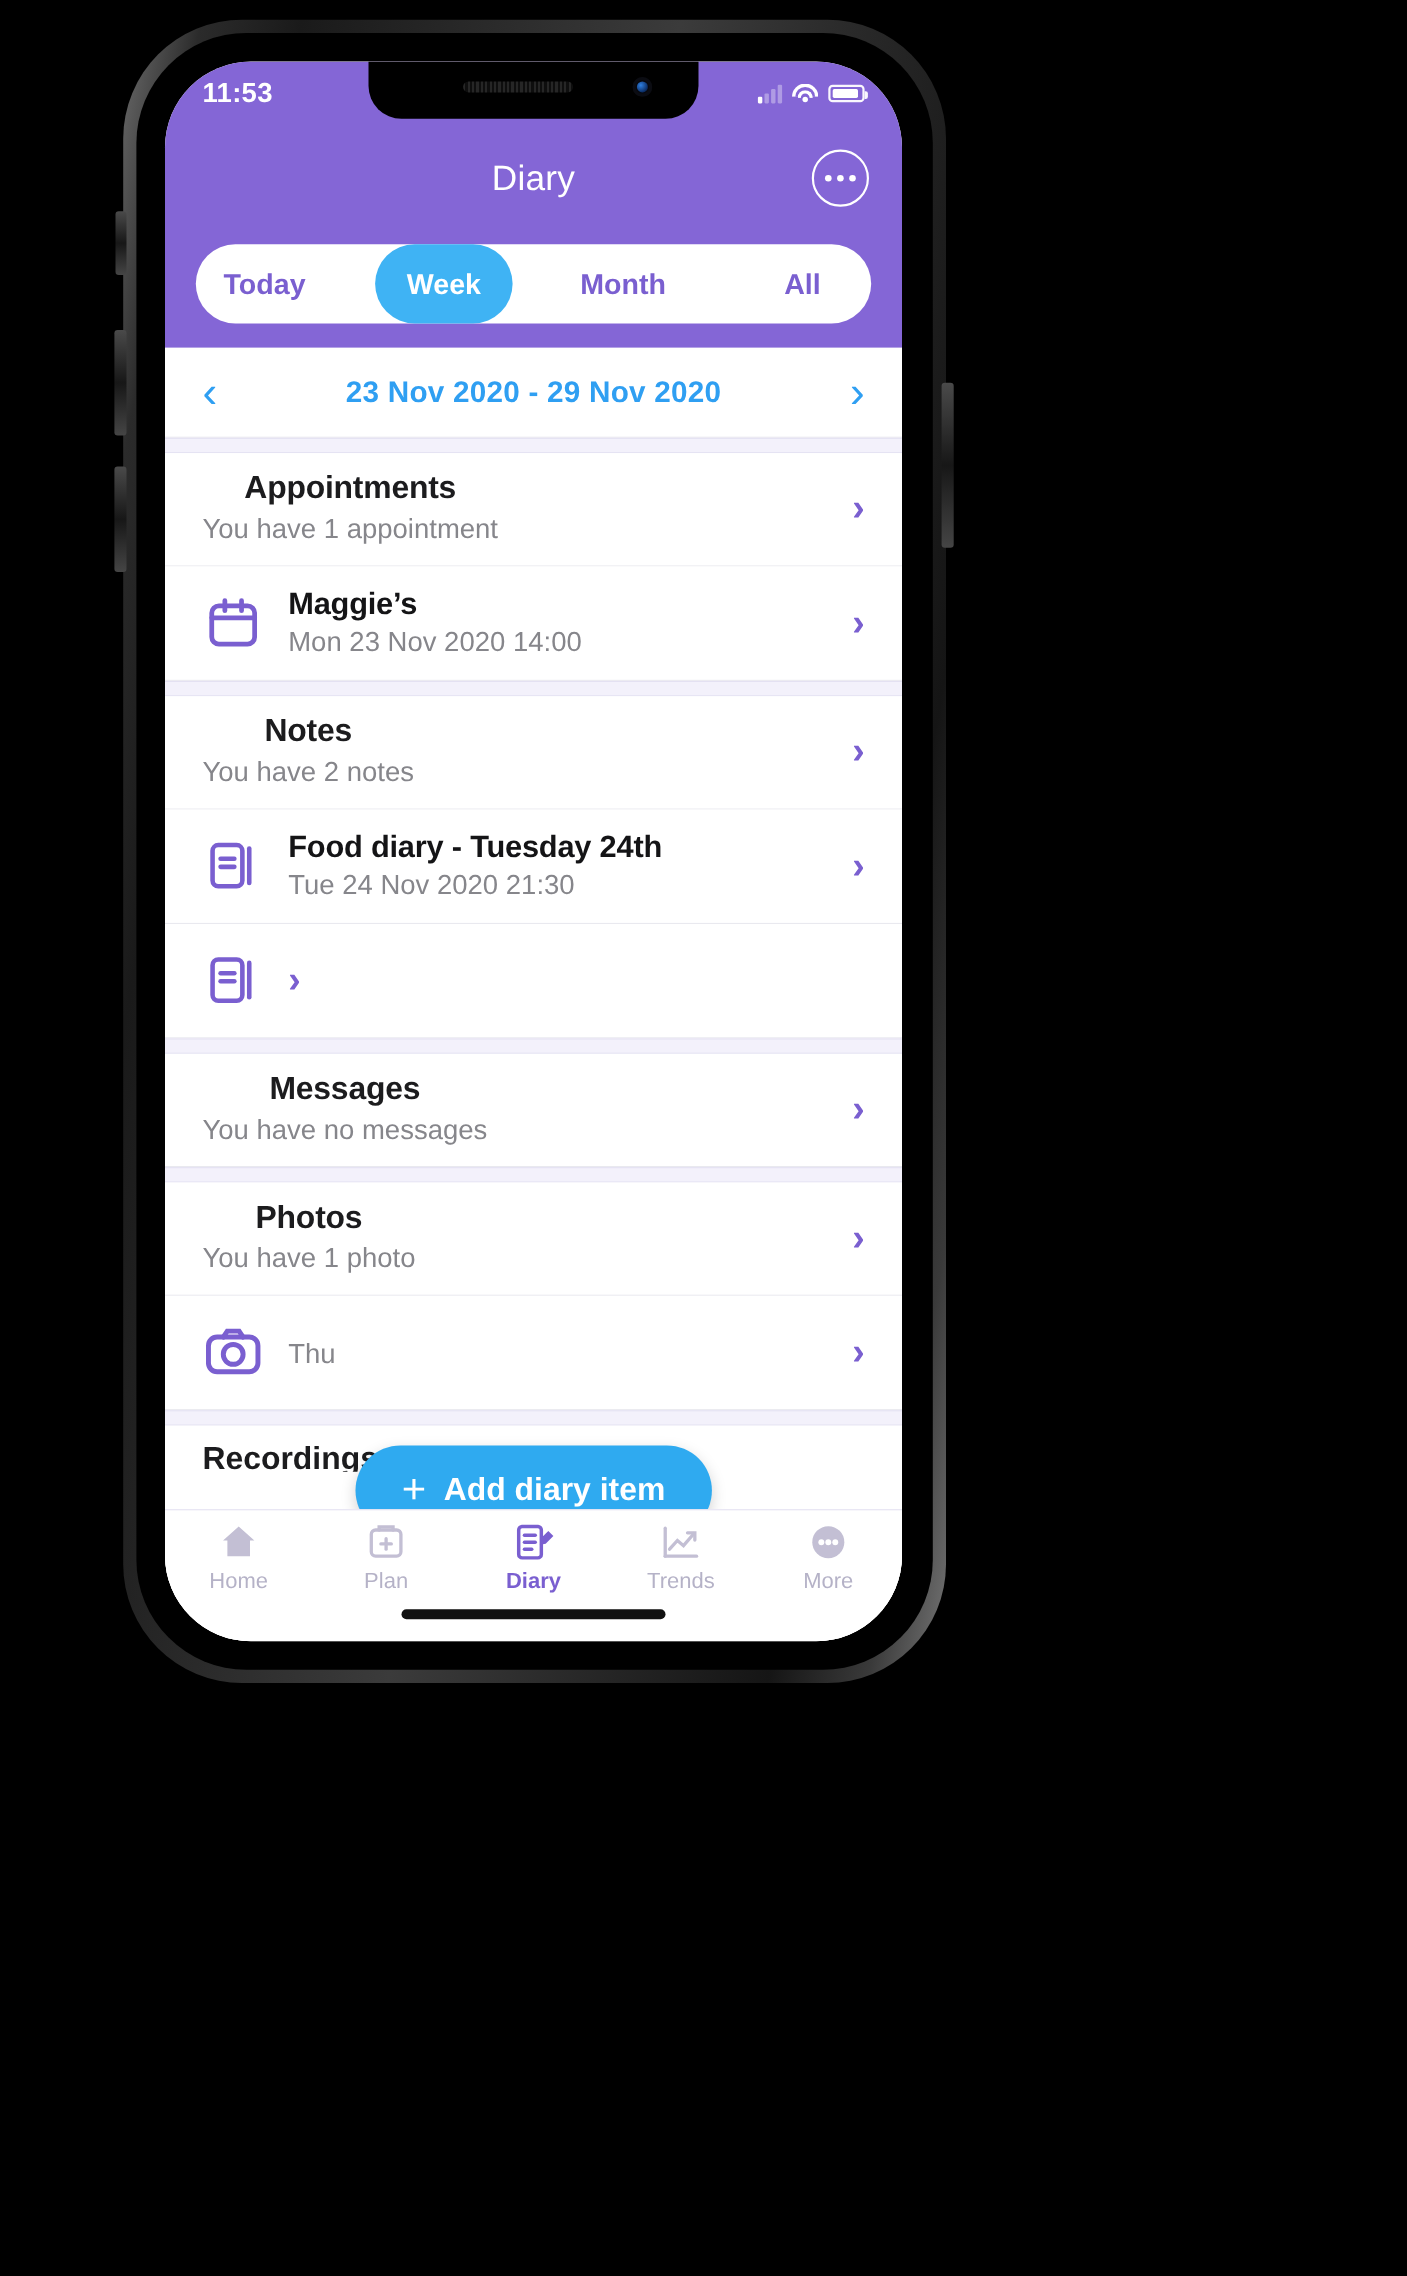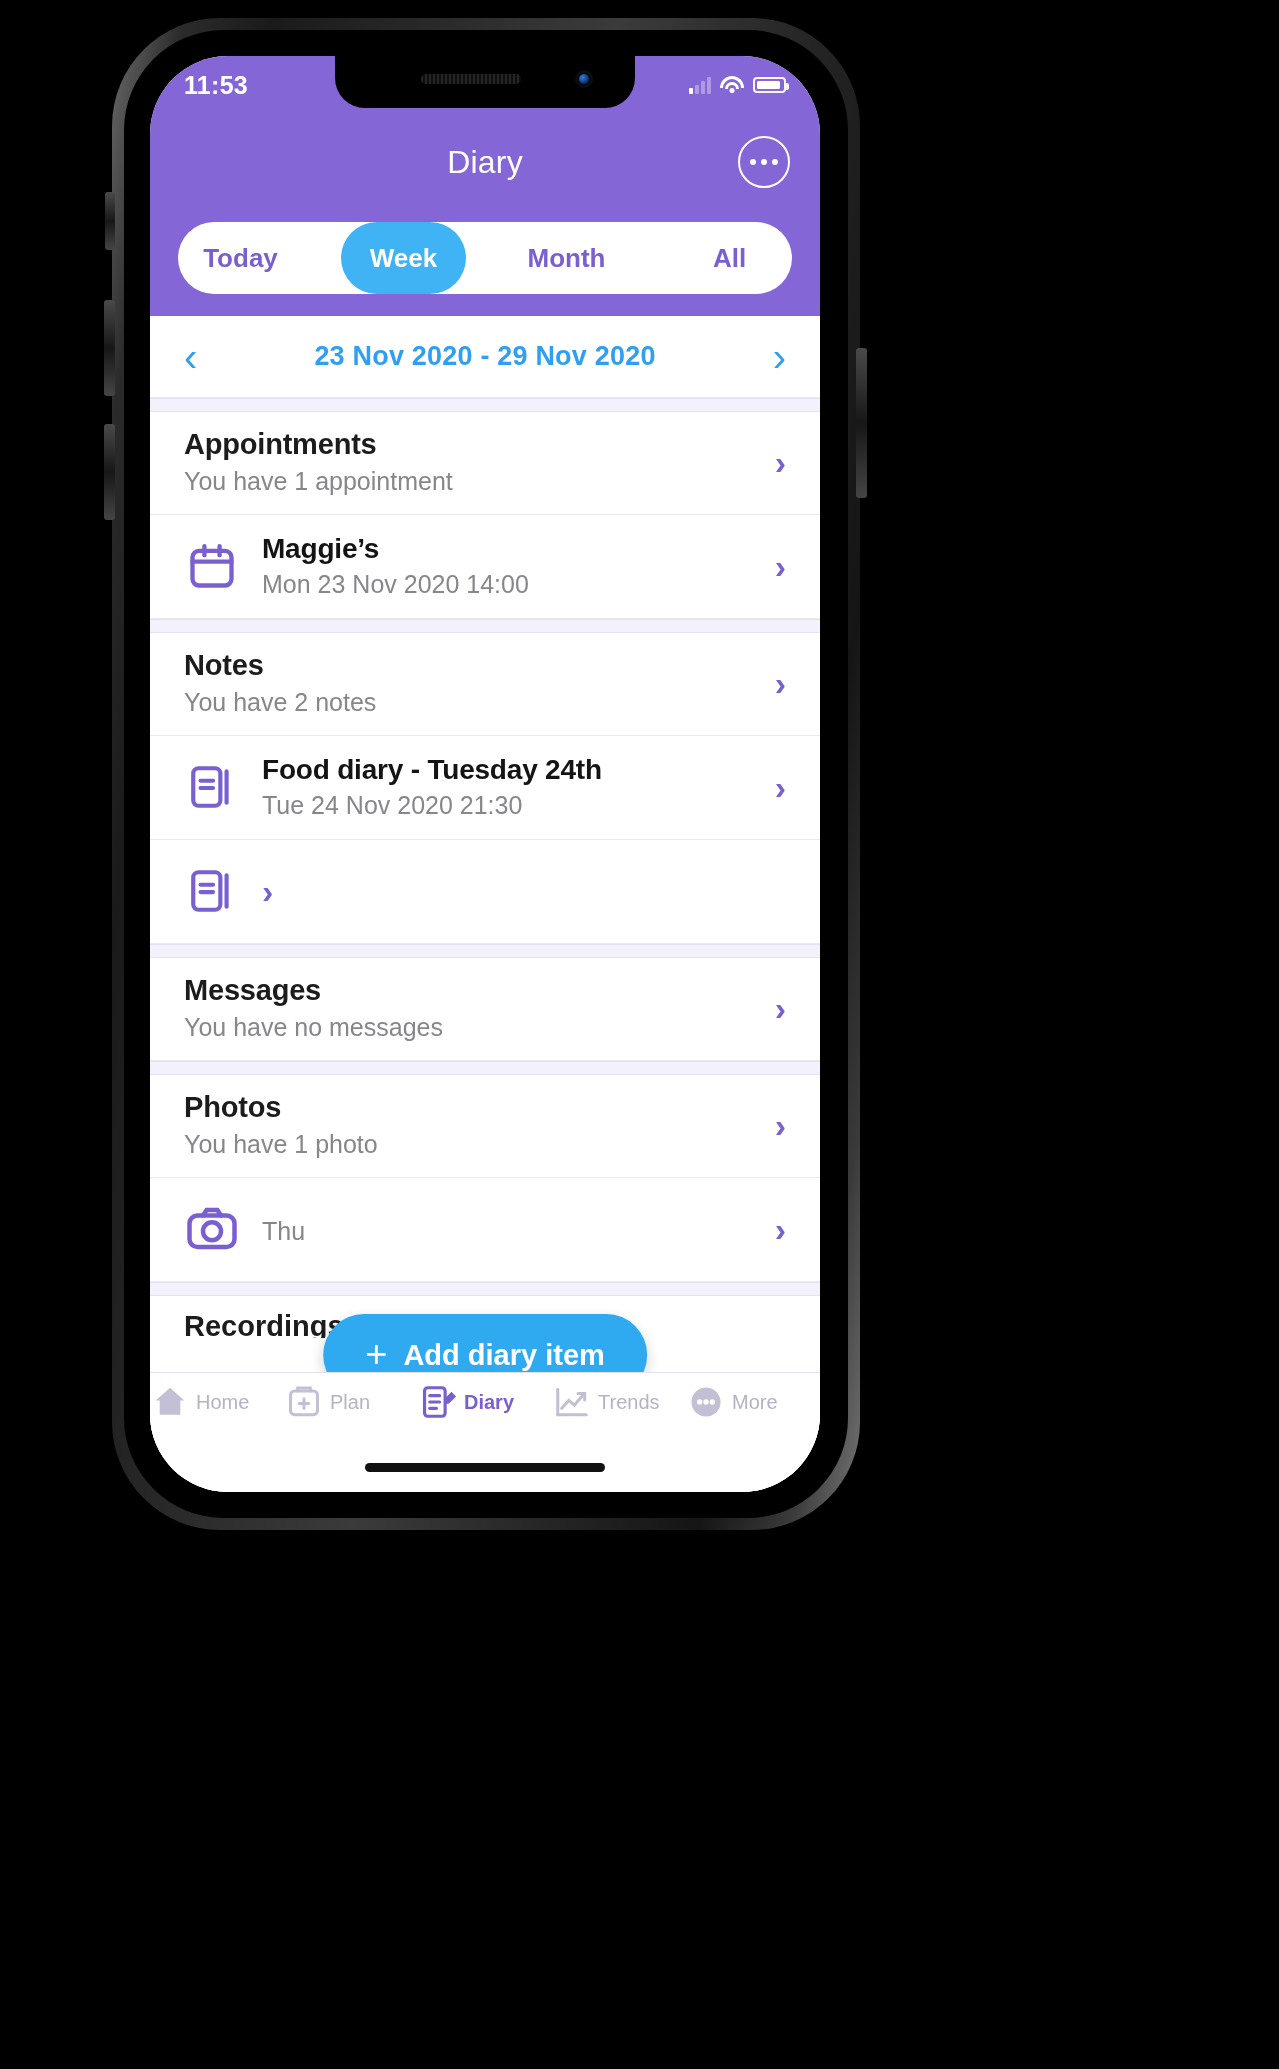--- a/index.html
+++ b/index.html
@@ -117,21 +117,21 @@
     height: 82px; display: flex; align-items: center; justify-content: space-between;
     padding: 0 34px; background: #fff; border-bottom: 1px solid #e9e9ef;
   }
   .chev-blue { color: #2f9ff2; font-size: 40px; font-weight: 400; line-height: 1; }
   .date-label { color: #2f9ff2; font-size: 27px; font-weight: 700; letter-spacing: .2px; }
 
   .gap { height: 14px; background: #f3f1fb; border-top: 1px solid #e4e1f2; border-bottom: 1px solid #e4e1f2; }
 
   .sec-head {
     padding: 16px 34px 18px; display: flex; align-items: center; justify-content: space-between;
-    background: #fff; border-bottom: 1px solid #e9e9ef;
+    background: #fff; border-bottom: 1px solid #e9e9ef; text-align: center;
   }
   .sec-head .txt h3 { font-size: 29px; font-weight: 700; color: #1c1c1e; letter-spacing: -.2px; }
   .sec-head .txt p  { font-size: 25px; color: #86868b; margin-top: 6px; font-weight: 400; }
   .chev-purple { color: #7a5fd0; font-size: 34px; font-weight: 700; line-height: 1; }
 
   .item-row {
     display: flex; align-items: center; gap: 22px; padding: 14px 34px 16px;
     background: #fff; border-bottom: 1px solid #e9e9ef; min-height: 104px;
   }
   .item-icon { width: 56px; height: 56px; flex: 0 0 56px; display: flex; align-items: center; justify-content: center; }
@@ -152,21 +152,21 @@
     box-shadow: 0 5px 14px rgba(0,0,0,.18);
   }
   .fab .plus { font-size: 38px; font-weight: 400; line-height: 1; margin-top: -3px; }
 
   
   .tabbar {
     position: absolute; bottom: 0; left: 0; right: 0; height: 120px;
     background: #fff; border-top: 1px solid #e4e1f2;
     display: flex; align-items: flex-start; padding-top: 10px; z-index: 30;
   }
-  .tab { flex: 1; display: flex; flex-direction: row; align-items: center; gap: 6px; }
+  .tab { flex: 1; display: flex; flex-direction: column; align-items: center; gap: 6px; }
   .tab span { font-size: 20px; color: #b5b2c7; }
   .tab.active span { color: #7a5fd0; font-weight: 600; }
   .tab svg { display: block; }
   .home-indicator {
     position: absolute; bottom: 20px; left: 50%; transform: translateX(-50%);
     width: 240px; height: 9px; border-radius: 5px; background: #111; z-index: 31;
   }
 </style>
 </head>
 <body>

